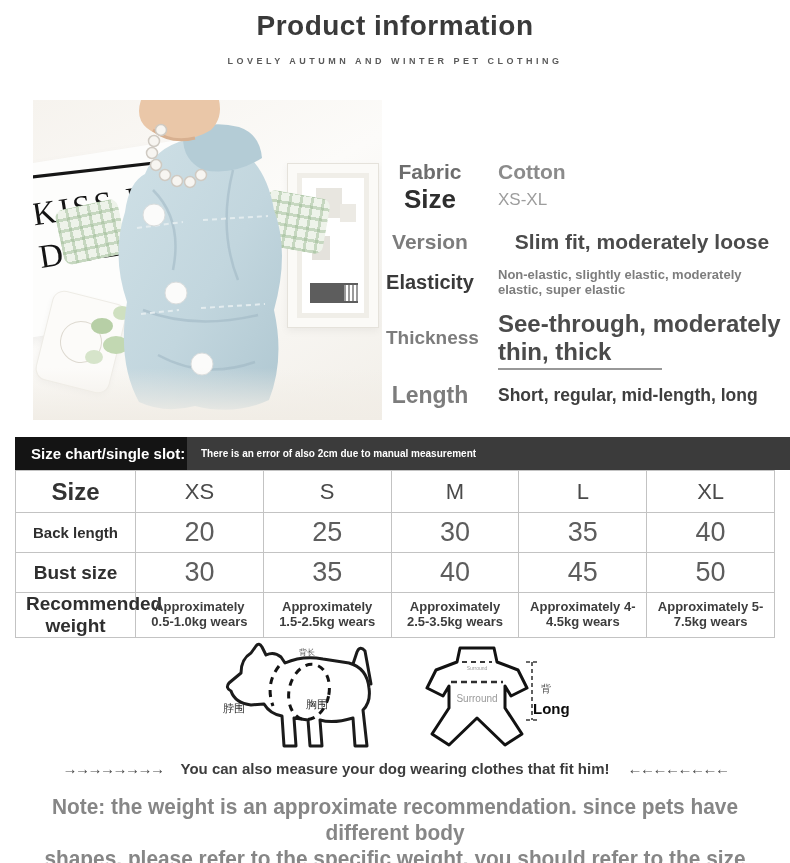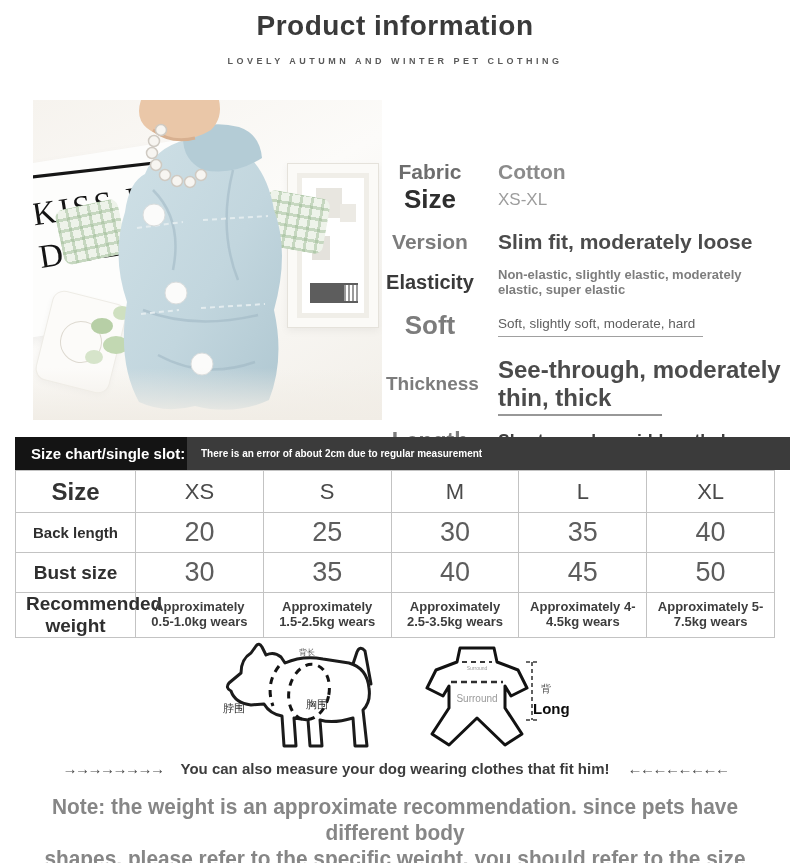--- a/index.html
+++ b/index.html
@@ -49,21 +49,21 @@
   .spec-value { padding-left:24px; flex:1; }
   .lbl-fabric { font-size:21px; font-weight:bold; color:#6d6d6d; }
   .lbl-size { font-size:26px; font-weight:bold; color:#2e2e2e; }
   .lbl-version { font-size:21px; font-weight:bold; color:#7c7c7c; }
   .lbl-elastic { font-size:20px; font-weight:bold; color:#3a3a3a; }
   .lbl-soft { font-size:26px; font-weight:bold; color:#7c7c7c; }
   .lbl-thick { font-size:19px; font-weight:bold; color:#7c7c7c; }
   .lbl-length { font-size:23px; font-weight:bold; color:#7c7c7c; }
   .val-cotton { font-size:21px; font-weight:bold; color:#8b8b8b; }
   .val-sizes { font-size:17px; color:#9d9d9d; }
-  .val-version { font-size:21px; font-weight:bold; color:#4b4b4b; }
+  .val-version { font-size:21px; font-weight:bold; color:#4b4b4b;text-align:center; }
   .val-elastic { font-size:13px; font-weight:bold; color:#7d7d7d; line-height:1.18; }
   .val-soft { font-size:13.5px; color:#5e5e5e; display:inline-block; border-bottom:1.5px solid #a0a0a0; padding:0 8px 5px 0; }
   .val-thick { font-size:24px; font-weight:bold; color:#4b4b4b; position:relative; display:inline-block; }
   .val-thick::after { content:""; position:absolute; left:0; bottom:-4px; width:57%; border-bottom:2px solid #989898; }
   .val-length { font-size:17.5px; font-weight:bold; color:#3e3e3e; }
   .mb1{} .mb2{margin-bottom:15px;} .mb3{margin-bottom:13px;} .mb4{margin-bottom:12px;} .mb5{margin-bottom:15px;} .mb6{margin-bottom:16px;}
 
   
   .chart-bar { position:absolute; left:15px; top:437px; width:775px; height:33px; background:#3b3b3b;
                display:flex; align-items:center; }
@@ -180,37 +180,33 @@
       <div class="spec-value val-sizes">XS-XL</div>
     </div>
     <div class="spec-row mb3">
       <div class="spec-label lbl-version">Version</div>
       <div class="spec-value val-version">Slim fit, moderately loose</div>
     </div>
     <div class="spec-row mb4">
       <div class="spec-label lbl-elastic">Elasticity</div>
       <div class="spec-value val-elastic">Non-elastic, slightly elastic, moderately elastic, super elastic</div>
     </div>
-    <div class="spec-row mb5">
-      <div class="spec-label lbl-soft">Soft</div>
-      <div class="spec-value"><span class="val-soft">Soft, slightly soft, moderate, hard</span></div>
-    </div>
     <div class="spec-row mb6">
       <div class="spec-label lbl-thick">Thickness</div>
       <div class="spec-value"><span class="val-thick">See-through, moderately thin, thick</span></div>
     </div>
     <div class="spec-row">
       <div class="spec-label lbl-length">Length</div>
       <div class="spec-value val-length">Short, regular, mid-length, long</div>
     </div>
   </div>
 
   <div class="chart-bar">
     <div class="chart-bar-title">Size chart/single slot: cm</div>
-    <div class="chart-bar-note">There is an error of about 2cm due to regular measurement</div>
+    <div class="chart-bar-note">There is an error of also 2cm due to manual measurement</div>
   </div>
 
   <table class="size-table">
     <colgroup>
         <col class="c0">
         <col>
         <col>
         <col>
         <col>
         <col>

